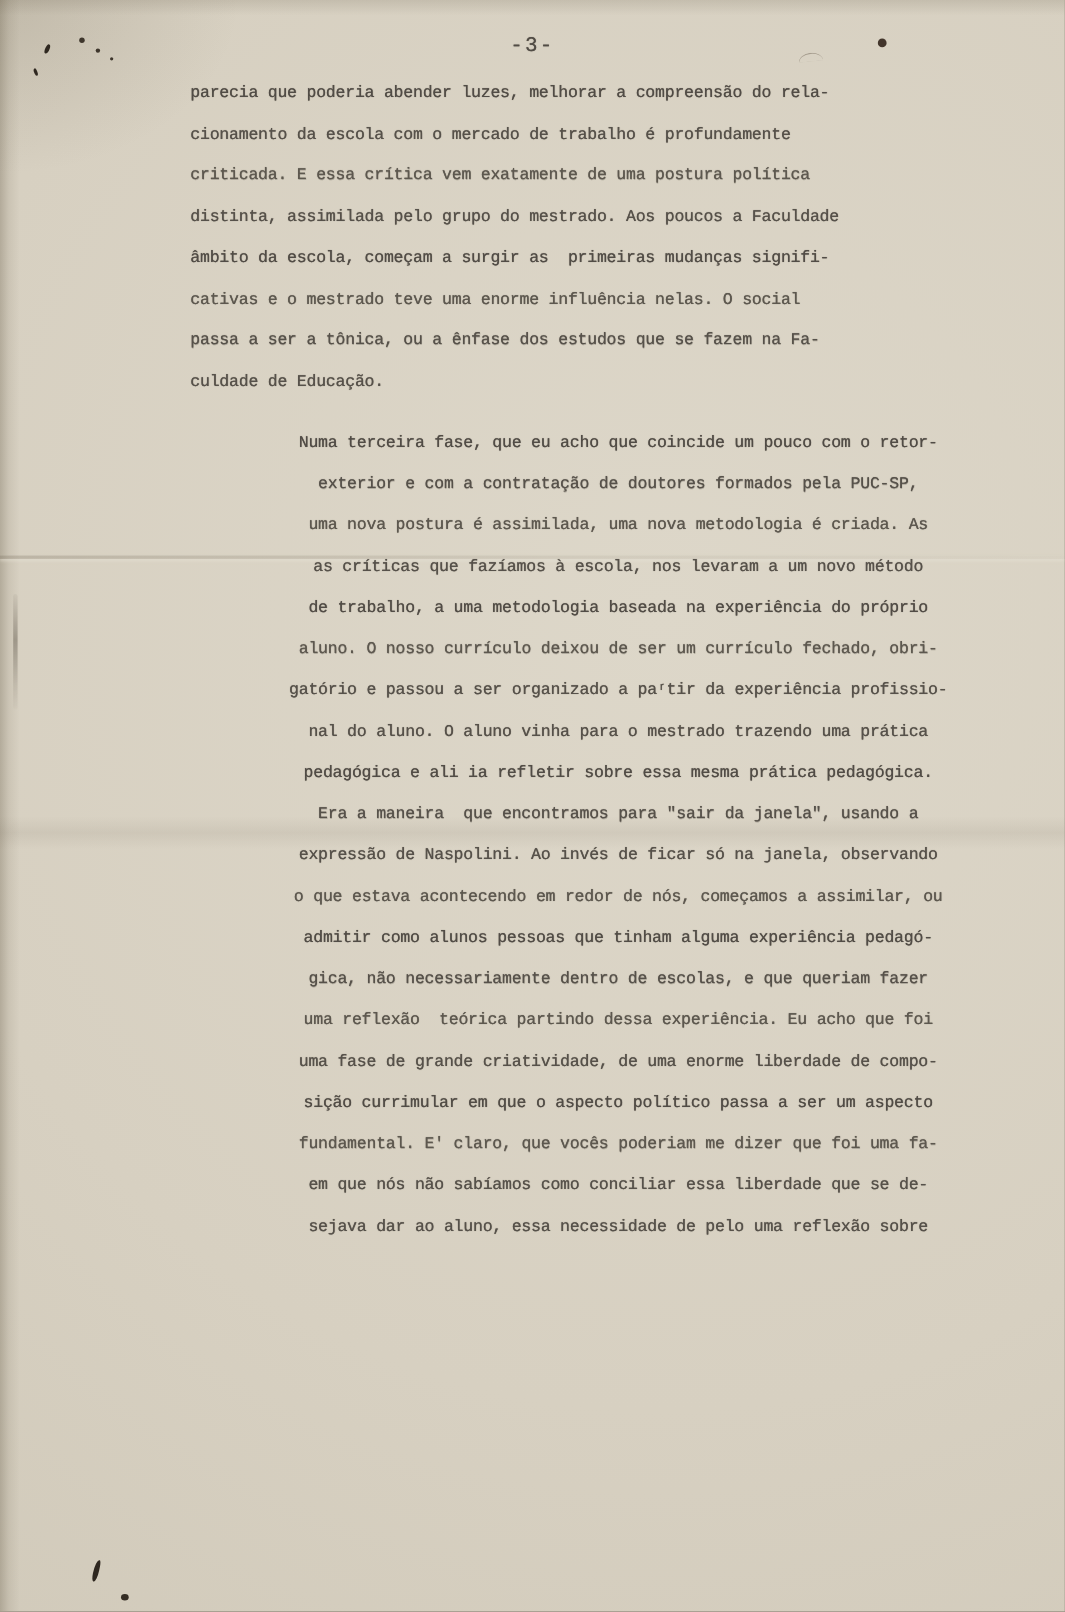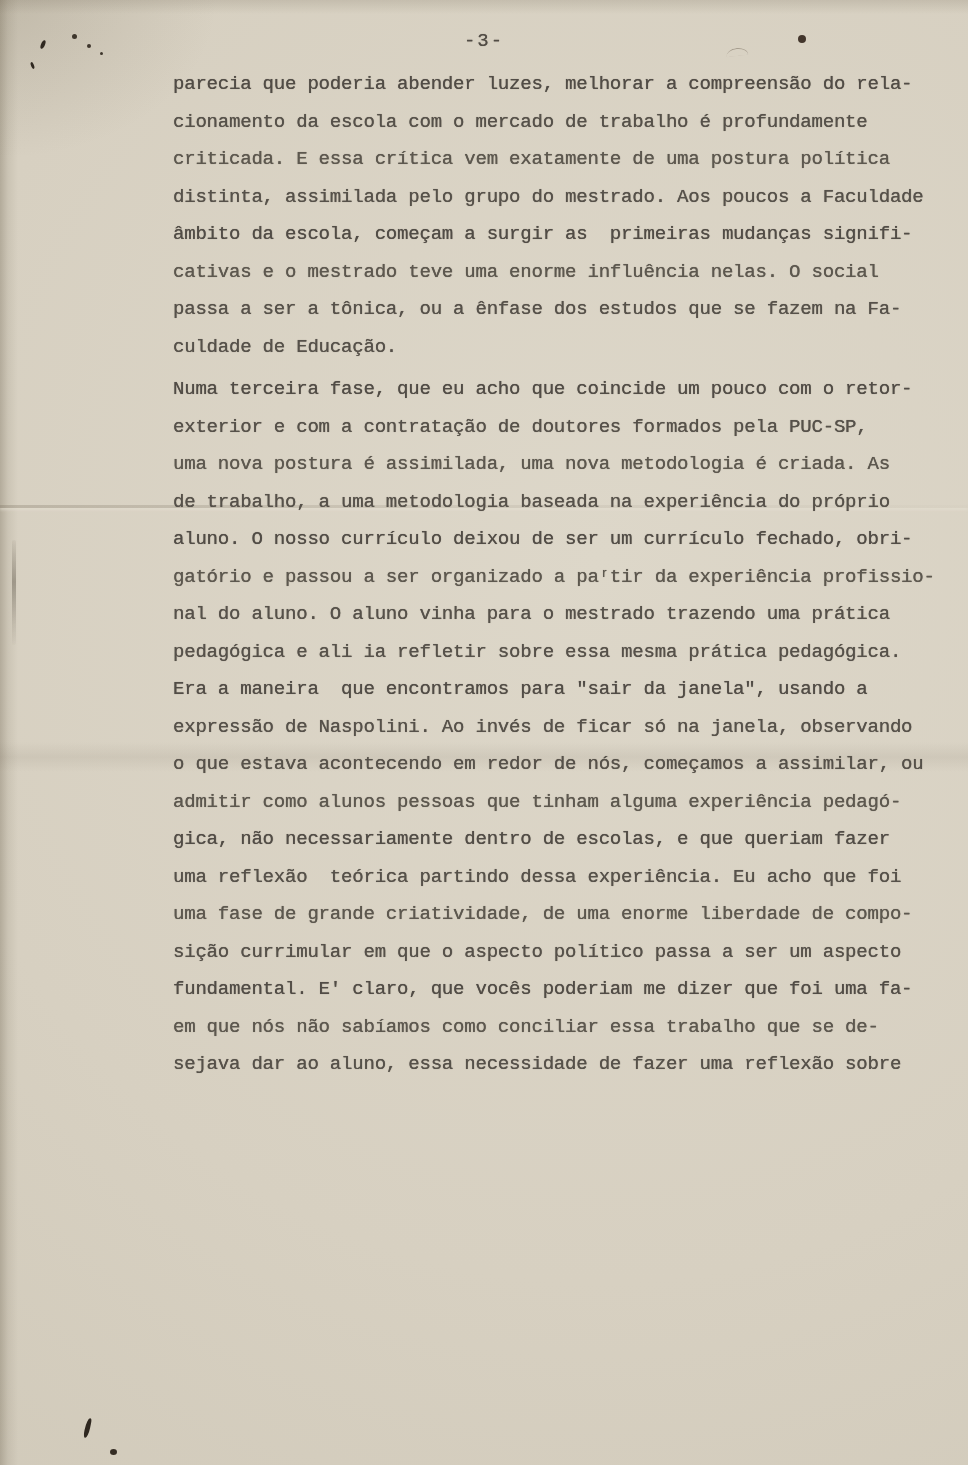--- a/index.html
+++ b/index.html
@@ -80,25 +80,25 @@
   }
 
   
   .typed-text {
     position: absolute;
     left: 173px;
     top: 66px;
     width: 778px;
   }
   .paragraph { margin: 0; }
-  .paragraph + .paragraph { margin-top: 5px; }
+  .paragraph + .paragraph { margin-top: 18px; text-align: center; }
   .line {
     height: 37.5px;
     line-height: 37.5px;
-    font-size: 19px;
+    font-size: 15px;
     white-space: pre;
     letter-spacing: -0.2px;
     color: #56514a;
     text-shadow: 0 0 0.7px rgba(72,66,58,0.8), 0.3px 0.3px 0 rgba(72,66,58,0.25);
   }
   
   .line:nth-child(3n) { color: #5d584f; }
   .line:nth-child(4n+1) { color: #514c46; }
 </style>
 </head>
@@ -135,32 +135,33 @@
         <div class="line">distinta, assimilada pelo grupo do mestrado. Aos poucos a Faculdade</div>
         <div class="line">âmbito da escola, começam a surgir as  primeiras mudanças signifi-</div>
         <div class="line">cativas e o mestrado teve uma enorme influência nelas. O social</div>
         <div class="line">passa a ser a tônica, ou a ênfase dos estudos que se fazem na Fa-</div>
         <div class="line">culdade de Educação.</div>
       </div>
       <div class="paragraph">
         <div class="line">Numa terceira fase, que eu acho que coincide um pouco com o retor-</div>
         <div class="line">exterior e com a contratação de doutores formados pela PUC-SP,</div>
         <div class="line">uma nova postura é assimilada, uma nova metodologia é criada. As</div>
+        <div class="line">as críticas que fazíamos à escola, nos levaram a um novo método</div>
         <div class="line">de trabalho, a uma metodologia baseada na experiência do próprio</div>
         <div class="line">aluno. O nosso currículo deixou de ser um currículo fechado, obri-</div>
         <div class="line">gatório e passou a ser organizado a paʳtir da experiência profissio-</div>
         <div class="line">nal do aluno. O aluno vinha para o mestrado trazendo uma prática</div>
         <div class="line">pedagógica e ali ia refletir sobre essa mesma prática pedagógica.</div>
         <div class="line">Era a maneira  que encontramos para "sair da janela", usando a</div>
         <div class="line">expressão de Naspolini. Ao invés de ficar só na janela, observando</div>
         <div class="line">o que estava acontecendo em redor de nós, começamos a assimilar, ou</div>
         <div class="line">admitir como alunos pessoas que tinham alguma experiência pedagó-</div>
         <div class="line">gica, não necessariamente dentro de escolas, e que queriam fazer</div>
         <div class="line">uma reflexão  teórica partindo dessa experiência. Eu acho que foi</div>
         <div class="line">uma fase de grande criatividade, de uma enorme liberdade de compo-</div>
         <div class="line">sição currimular em que o aspecto político passa a ser um aspecto</div>
         <div class="line">fundamental. E' claro, que vocês poderiam me dizer que foi uma fa-</div>
-        <div class="line">em que nós não sabíamos como conciliar essa trabalho que se de-</div>
-        <div class="line">sejava dar ao aluno, essa necessidade de fazer uma reflexão sobre</div>
+        <div class="line">em que nós não sabíamos como conciliar essa liberdade que se de-</div>
+        <div class="line">sejava dar ao aluno, essa necessidade de pelo uma reflexão sobre</div>
       </div>
     </div>
 
 </div>
 
 </body></html>

